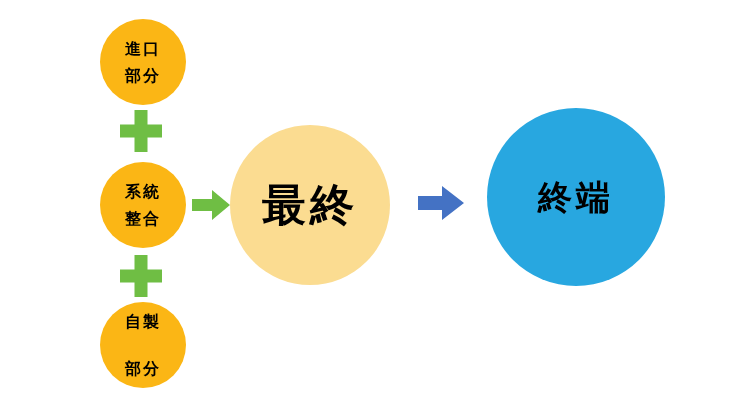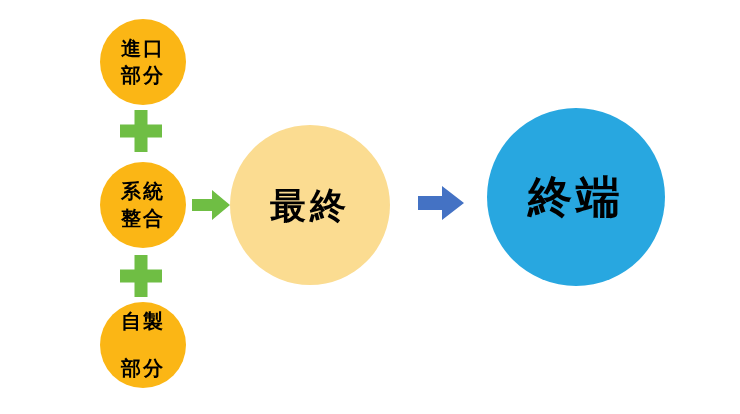--- a/index.html
+++ b/index.html
@@ -19,46 +19,46 @@
     justify-content:center;
     text-align:center;
     color:var(--text,#000);
   }
   .small-circle{
     width:86px;height:86px;
     background:var(--input_circle,#FBB615);
   }
   .small-circle .line{
     display:block;
-    font-size:20px;
+    font-size:16px;
     font-weight:700;
     line-height:27px;
     letter-spacing:2px;
   }
   .big-circle .line{
     display:block;
     font-weight:700;
     letter-spacing:4px;
   }
   .product-circle{
     width:160px;height:160px;
     left:230px;top:125px;
     background:var(--product_circle,#FBDC91);
   }
   .product-circle .line{
-    font-size:36px;
+    font-size:44px;
     line-height:46px;
   }
   .customer-circle{
     width:178px;height:178px;
     left:487px;top:108px;
     background:var(--customer_circle,#28A7E0);
   }
   .customer-circle .line{
-    font-size:44px;
+    font-size:34px;
     line-height:48px;
   }
   #circle-imported{left:100px;top:19px;}
   #circle-system{left:100px;top:162px;}
   #circle-self{left:100px;top:302px;gap:20px;}
 
   .plus{
     position:absolute;
     width:42px;height:42px;
   }

